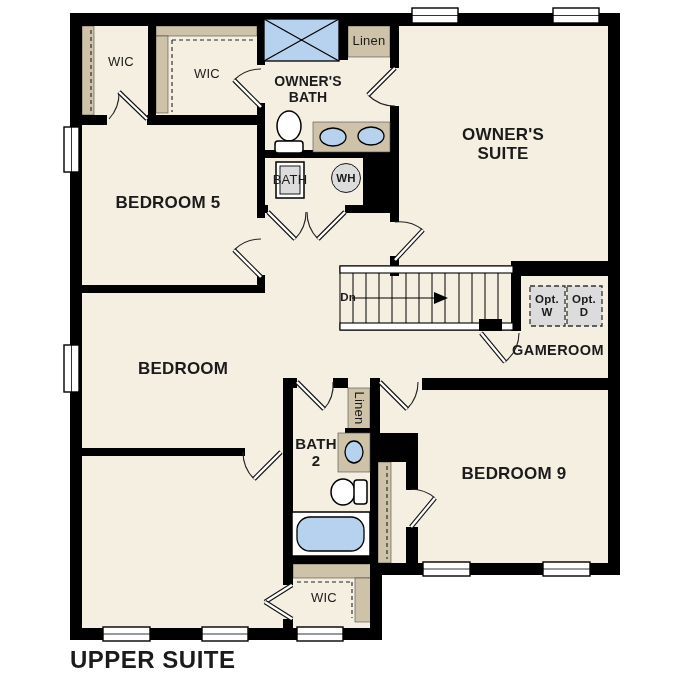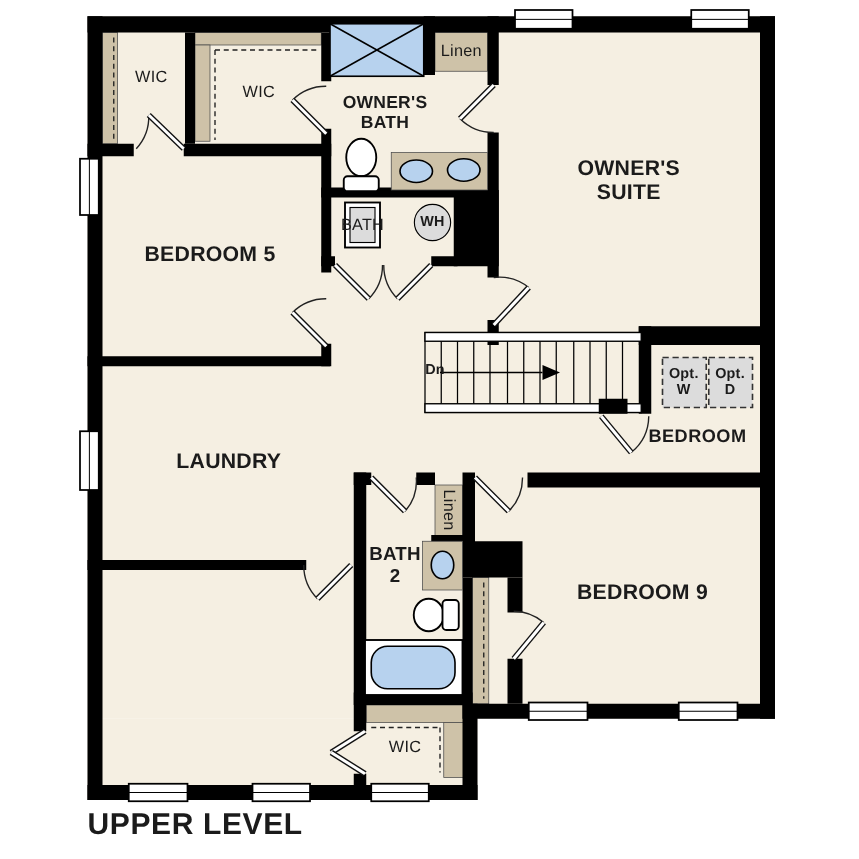--- a/index.html
+++ b/index.html
@@ -266,21 +266,21 @@
   <div class="lbl room-lbl" style="left:503px;top:144px">OWNER'S
 SUITE</div>
   <div class="lbl room-lbl" style="left:168px;top:203px">BEDROOM 5</div>
   <div class="lbl small-lbl" style="left:290px;top:180px">BATH</div>
   <div class="lbl tiny-lbl" style="left:346px;top:178px">WH</div>
   <div class="lbl tiny-lbl" style="left:348px;top:297px">Dn</div>
   <div class="lbl tiny-lbl" style="left:547px;top:306px">Opt.
 W</div>
   <div class="lbl tiny-lbl" style="left:584px;top:306px">Opt.
 D</div>
-  <div class="lbl laundry-lbl" style="left:558px;top:350px">BEDROOM</div>
-  <div class="lbl room-lbl" style="left:183px;top:369px">LAUNDRY</div>
+  <div class="lbl laundry-lbl" style="left:558px;top:350px">GAMEROOM</div>
+  <div class="lbl room-lbl" style="left:183px;top:369px">BEDROOM</div>
   <div class="lbl bath2-lbl" style="left:316px;top:453px">BATH
 2</div>
   <div class="lbl small-lbl vert" style="left:359px;top:408px">Linen</div>
   <div class="lbl room-lbl" style="left:514px;top:474px">BEDROOM 9</div>
   <div class="lbl small-lbl" style="left:324px;top:598px">WIC</div>
-  <div class="title-lbl" style="left:70px;top:646px">UPPER LEVEL</div>
+  <div class="title-lbl" style="left:70px;top:646px">UPPER SUITE</div>
 </div>
 
 </body></html>

